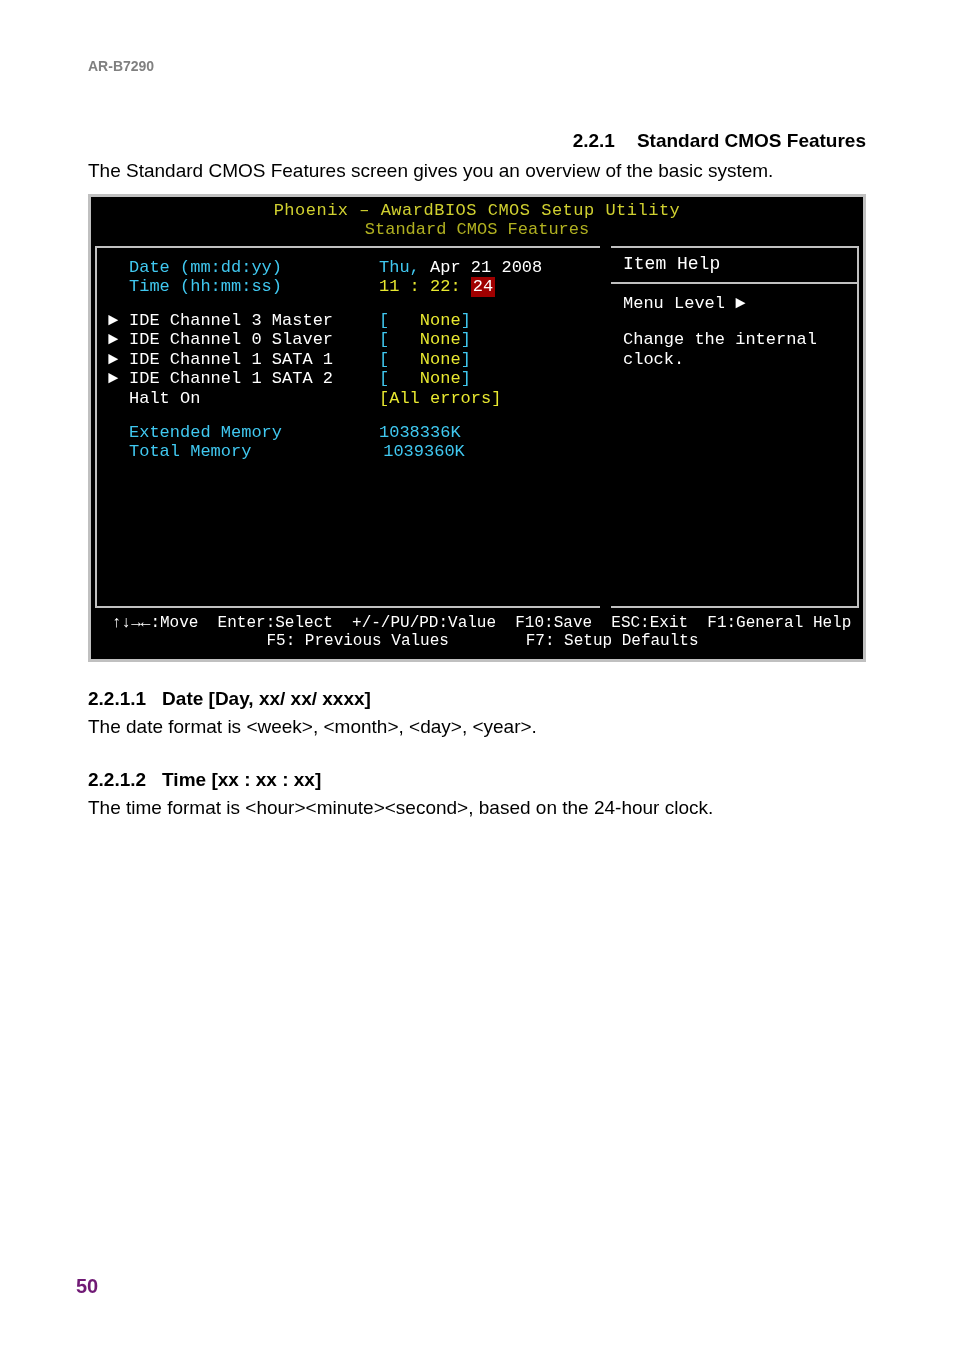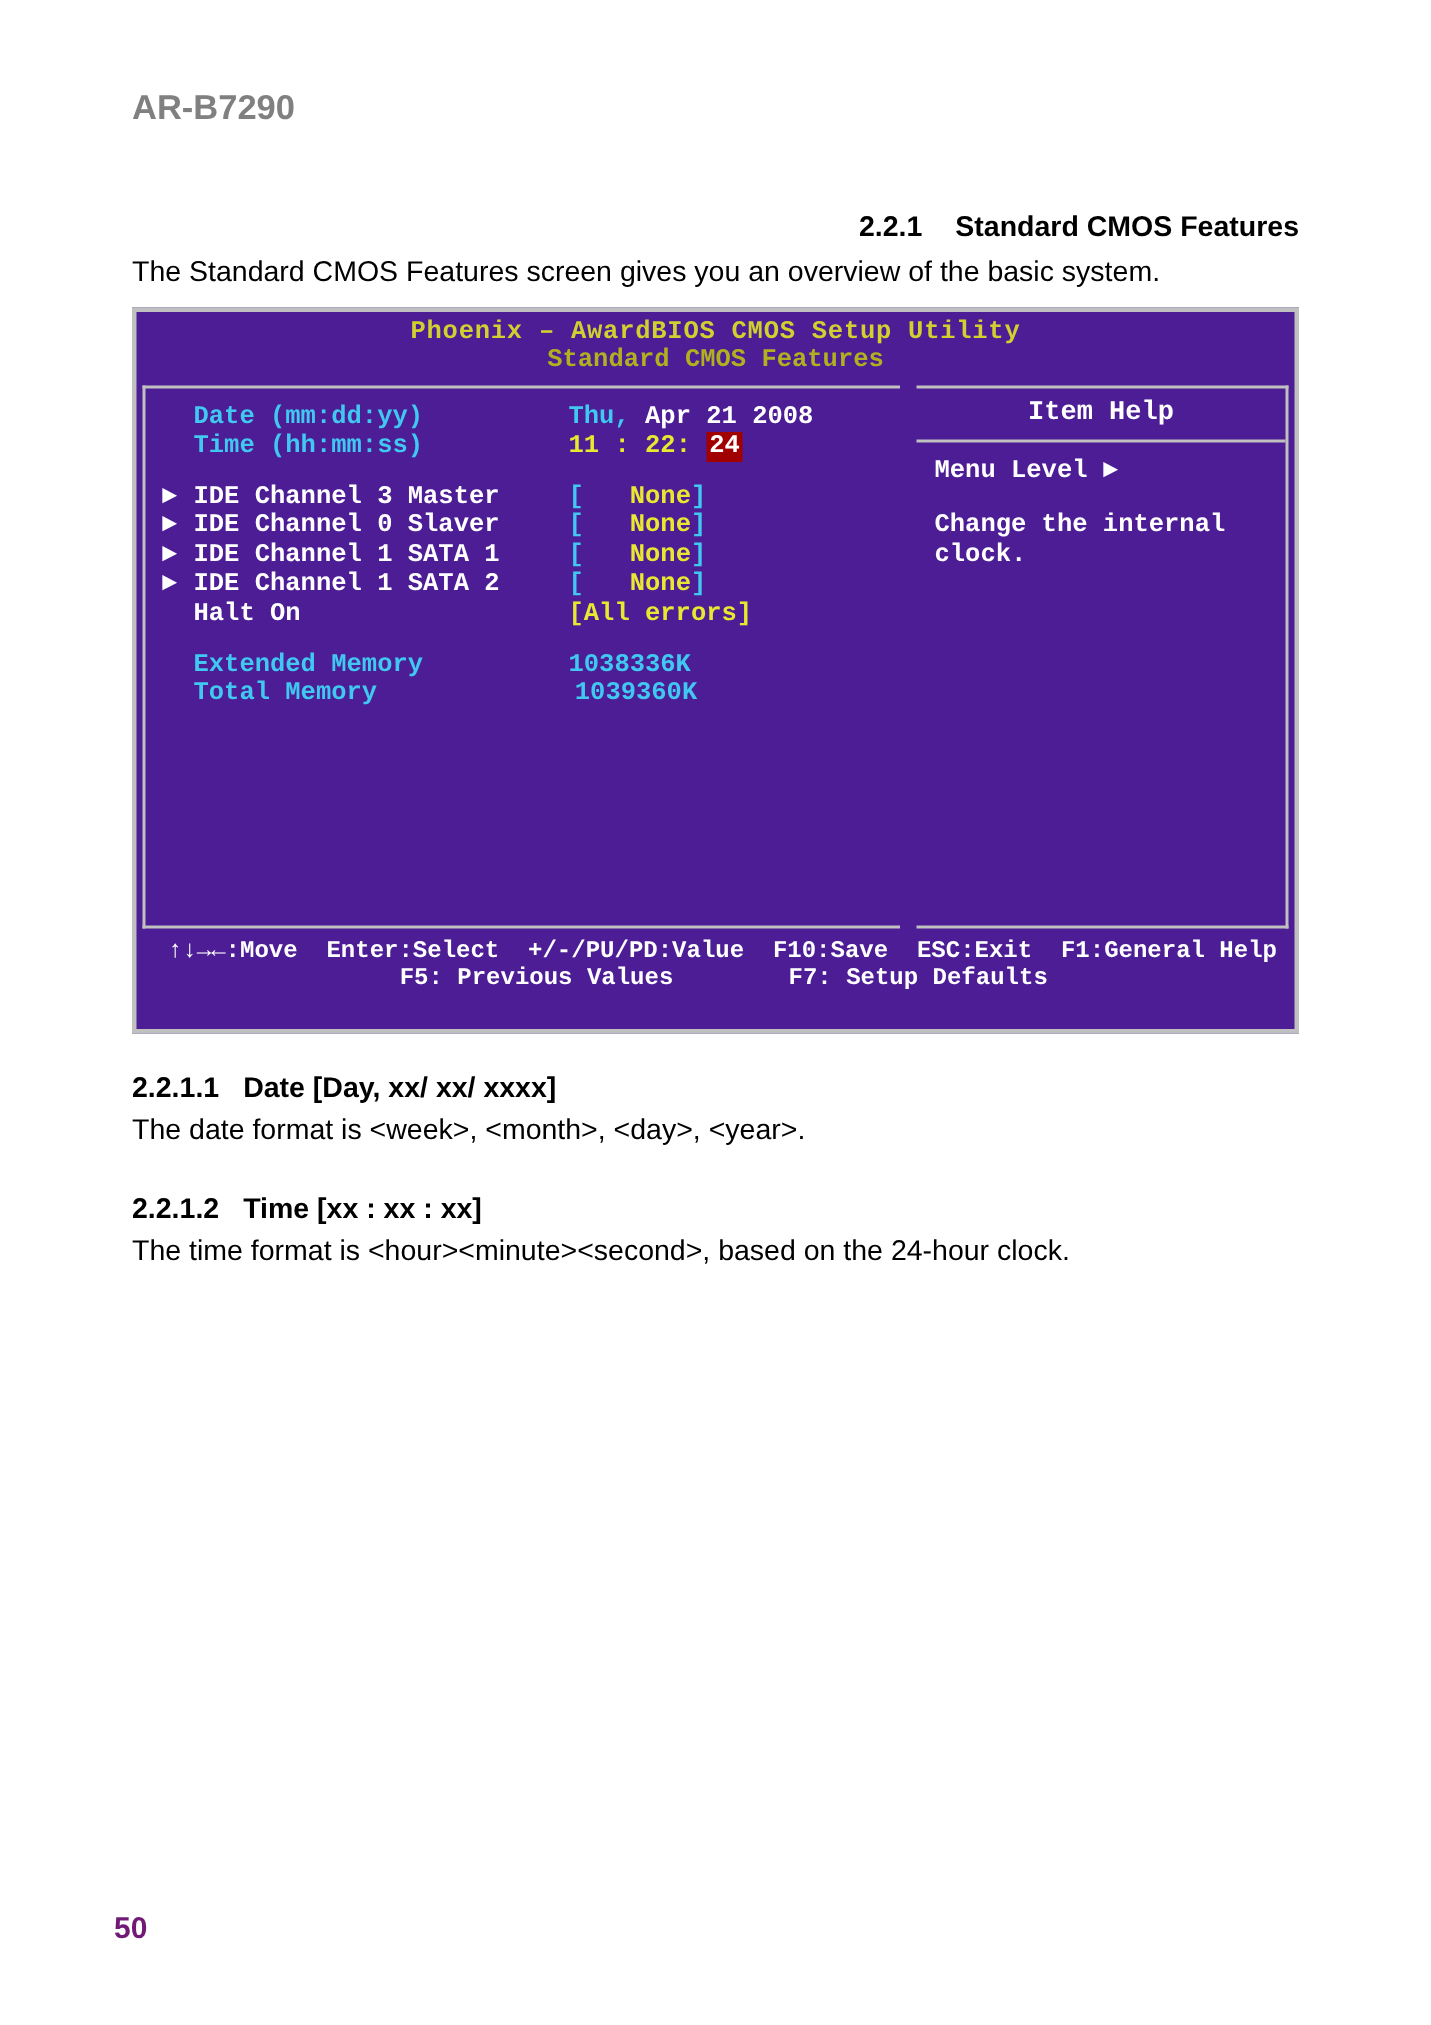--- a/index.html
+++ b/index.html
@@ -8,45 +8,45 @@
       height: 1350px;
       background: #ffffff;
       font-family: Arial, Helvetica, sans-serif;
       padding: 58px 88px 40px 88px;
       position: relative;
       color: #000;
     }
     .page-header {
       color: #808080;
       font-weight: bold;
-      font-size: 23px;
+      font-size: 14px;
       margin-bottom: 56px;
     }
     .sec-heading {
       font-weight: bold;
       font-size: 19px;
       margin-bottom: 6px;
       text-align: right;
     }
     .sec-heading .num { display: inline-block; margin-right: 22px; }
     .body-text {
       font-size: 19px;
       margin-bottom: 10px;
       line-height: 1.35;
     }
     .bios-shot {
       width: 100%;
       margin: 4px 0 26px 0;
-      background: #4c1d95;
+      background: #000000;
       border: 3px solid #c0c0c0;
-      padding: 4px 4px 24px 4px;
+      padding: 4px 4px 8px 4px;
       font-family: "Courier New", monospace;
       font-size: 17px;
       color: #ffffff;
-      font-weight: bold;
+      font-weight: normal;
       line-height: 1.15;
     }
     .bios-title {
       color: #d0d030;
       text-align: center;
       letter-spacing: 0.5px;
     }
     .bios-subtitle {
       color: #b0b020;
       text-align: center;
@@ -79,21 +79,21 @@
     .tri {
       display: inline-block;
       width: 12px;
       text-align: center;
       color: #40c8f0;
       margin-right: 10px;
     }
     .tri-filled { color: #ffffff; }
     .help-title {
       color: #ffffff;
-      text-align: center;
+      text-align: left;
       padding: 6px 0 8px 0;
       font-size: 18px;
     }
     .help-divider {
       border-top: 2px solid #c0c0c0;
       margin: 0 -12px 10px -12px;
     }
     .help-row { color: #ffffff; margin-bottom: 16px; }
     .footer-keys {
       color: #ffffff;

